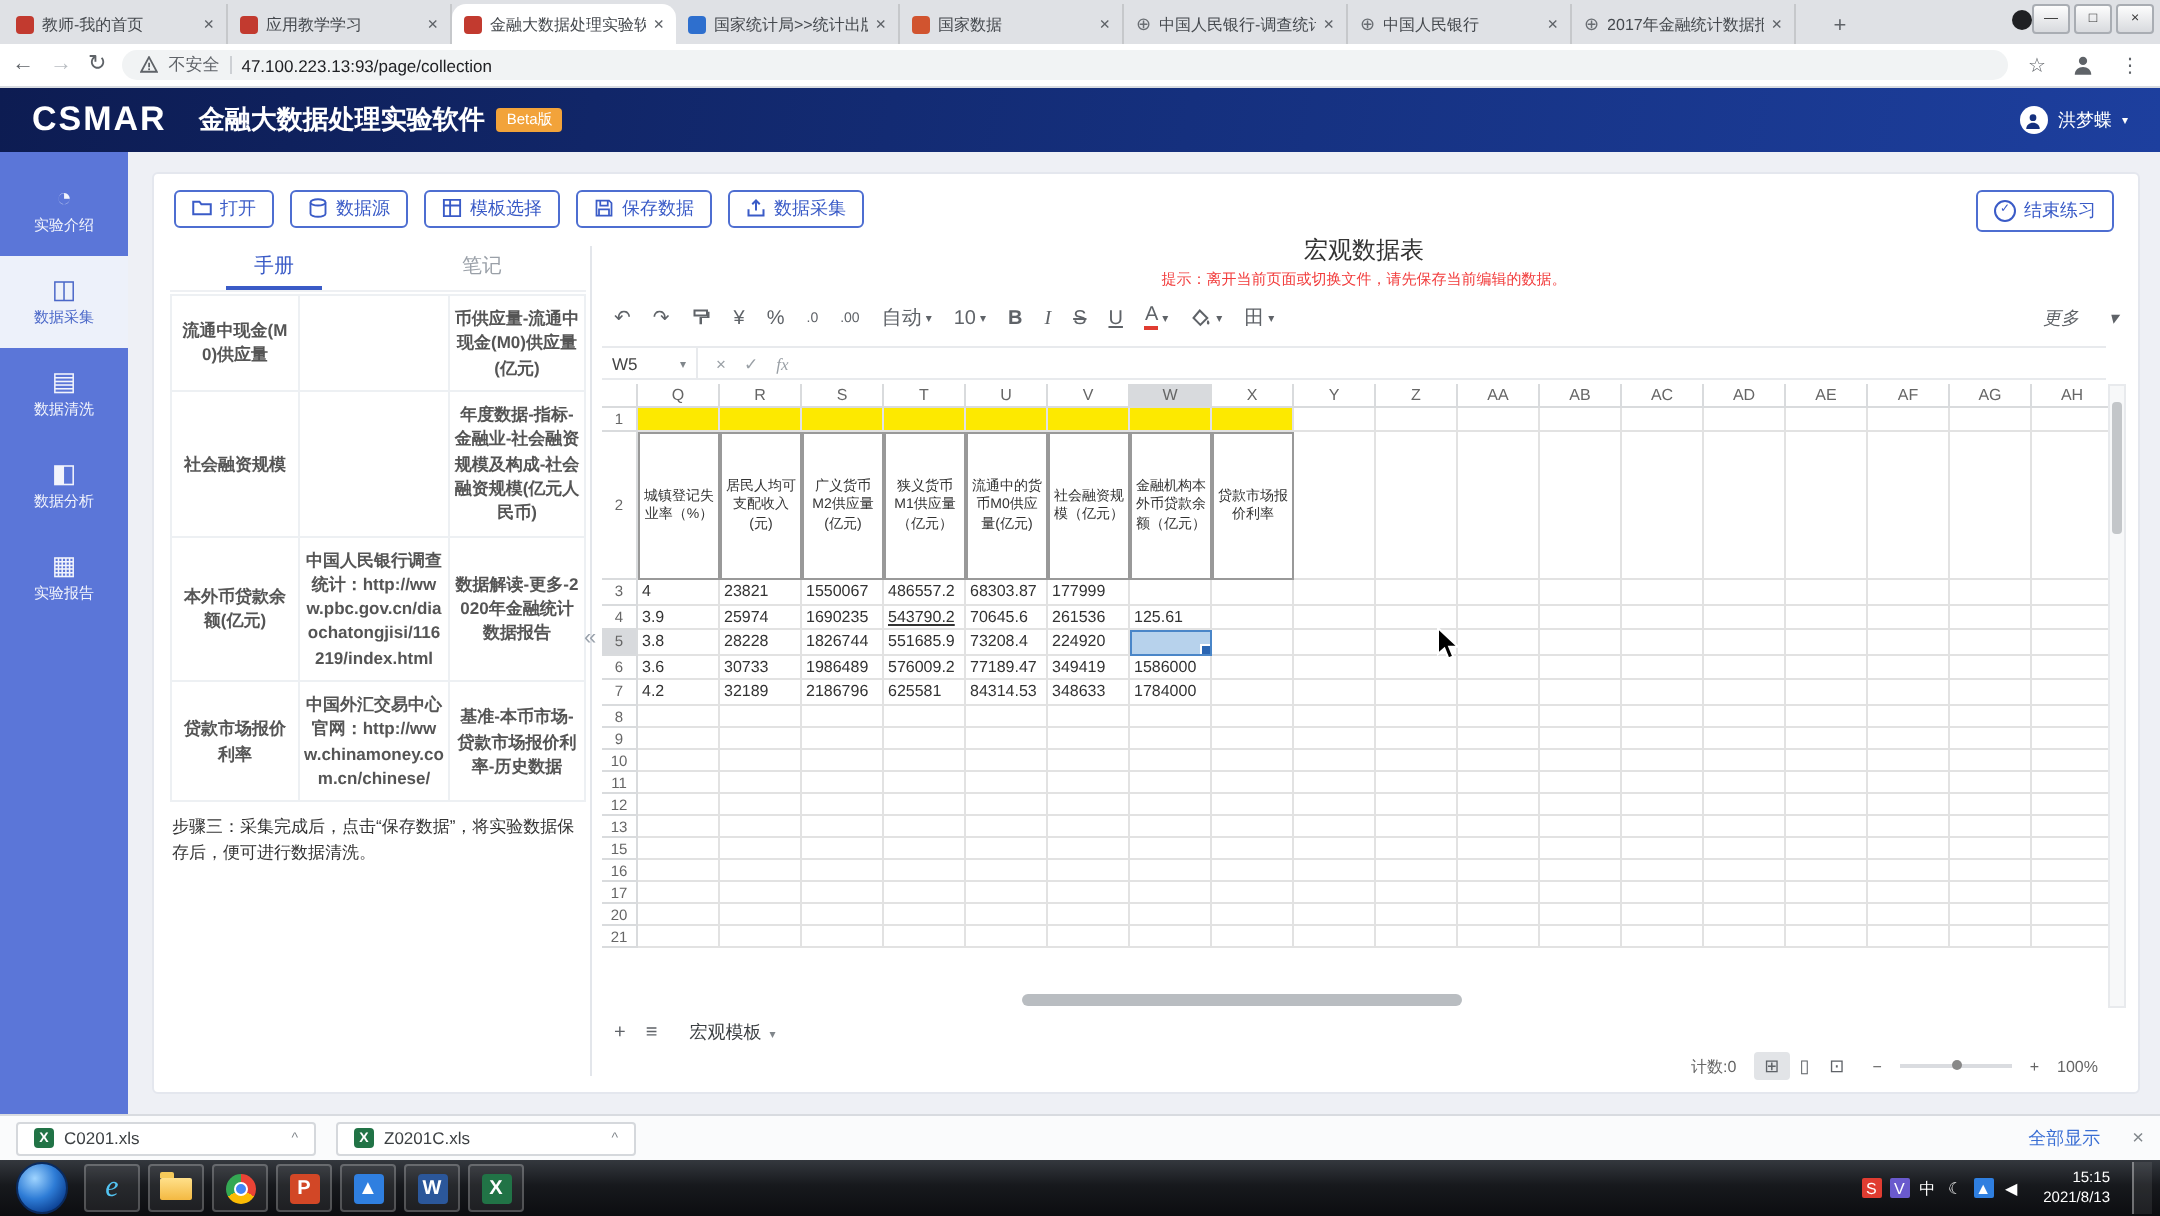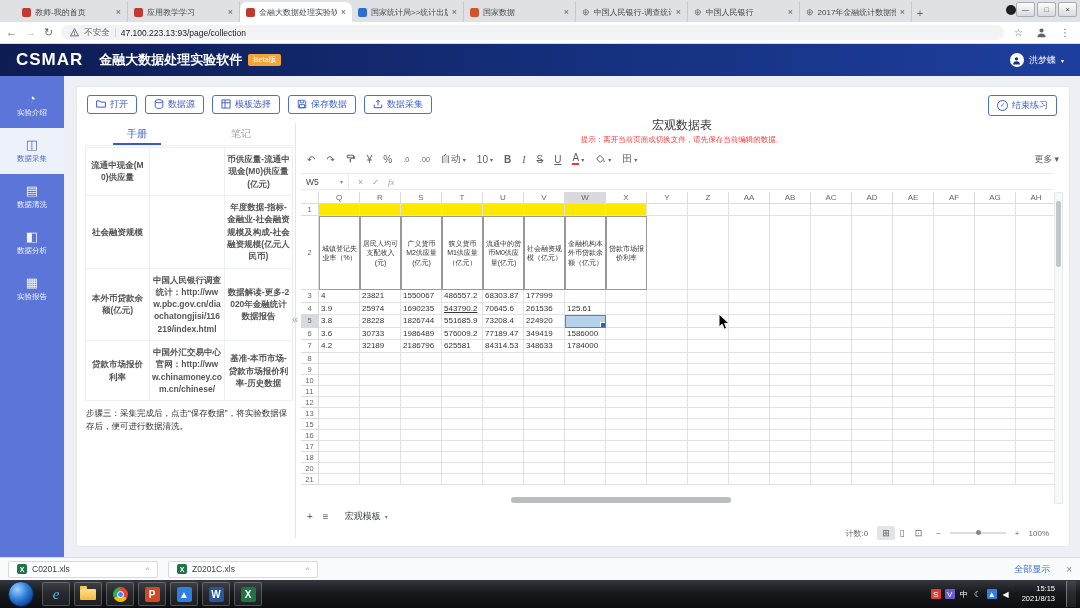--- a/index.html
+++ b/index.html
@@ -1,20 +1,20 @@
 <!DOCTYPE html>
 <html><head>
 <meta charset="utf-8">
 <style>
   html,body{margin:0;padding:0;}
   body{width:1080px;height:608px;position:relative;overflow:hidden;
        font-family:"Liberation Sans",sans-serif;background:#fff;}
   
   .tabstrip{position:absolute;top:0;left:0;right:0;height:22px;background:#dfe1e5;}
-  .tabs{position:absolute;left:16px;bottom:0;display:flex;height:20px;}
+  .tabs{position:absolute;left:2px;bottom:0;display:flex;height:20px;}
   .tab{width:112px;height:20px;display:flex;align-items:center;gap:4px;padding:0 6px;
        font-size:8px;color:#45494e;border-right:1px solid #c6c8cb;box-sizing:border-box;}
   .tab.active{background:#fff;border-radius:7px 7px 0 0;border-right:none;}
   .fav{width:9px;height:9px;border-radius:2px;flex:none;}
   .fav.globe{background:none!important;color:#6a6e73;font-size:9px;line-height:9px;width:auto;}
   .tab-title{flex:1;white-space:nowrap;overflow:hidden;}
   .tab-close{color:#5f6368;font-size:9px;flex:none;}
   .newtab{position:absolute;left:912px;bottom:3px;font-size:11px;color:#5f6368;width:16px;text-align:center;}
   .ext-dot{position:absolute;top:5px;right:64px;width:10px;height:10px;border-radius:50%;background:#1f2023;}
   .win-controls{position:absolute;top:2px;right:3px;display:flex;gap:2px;}
@@ -75,21 +75,21 @@
   .ss-toolbar{position:absolute;top:31px;left:6px;right:4px;height:22px;display:flex;align-items:center;
               gap:11px;color:#5f6368;font-size:10px;}
   .ti{display:inline-flex;align-items:center;gap:2px;}
   .ti .caret{font-size:6px;}
   .ti.small{font-size:7px;}
   .ti.b{font-weight:bold;}
   .ti.i{font-style:italic;font-family:"Liberation Serif",serif;}
   .ti.s{text-decoration:line-through;}
   .ti.u{text-decoration:underline;}
   .ti.a .ltr{border-bottom:2px solid #e03c31;line-height:10px;}
-  .more{margin-left:auto;font-size:9px;display:inline-flex;align-items:center;gap:2px;}
+  .more{margin-left:auto;font-size:9px;display:inline-flex;align-items:center;gap:15px;font-style:italic;}
   .fbar{position:absolute;top:56px;left:0;right:10px;height:17px;border-top:1px solid #e8eaed;
         border-bottom:1px solid #e8eaed;display:flex;align-items:center;font-size:8.5px;color:#444;box-sizing:border-box;}
   .namebox{width:48px;display:flex;justify-content:space-between;align-items:center;padding:0 5px;
            border-right:1px solid #e8eaed;height:100%;box-sizing:border-box;}
   .namebox .caret{font-size:6px;color:#80868b;}
   .fx-ic{color:#9aa0a6;margin-left:9px;font-size:8.5px;}
   .fx-ic.it{font-style:italic;font-family:"Liberation Serif",serif;}
   .grid{position:absolute;top:75px;left:0;width:757px;height:312px;overflow:hidden;background:#fff;}
   .g-row{display:flex;}
   .g-cell{box-sizing:border-box;border-right:1px solid #e2e2e2;border-bottom:1px solid #e2e2e2;
@@ -772,41 +772,20 @@
             <div class="g-cell" style="width: 41px; height: 11px; line-height: 11px;"></div>
             <div class="g-cell" style="width: 41px; height: 11px; line-height: 11px;"></div>
             <div class="g-cell" style="width: 41px; height: 11px; line-height: 11px;"></div>
             <div class="g-cell" style="width: 41px; height: 11px; line-height: 11px;"></div>
             <div class="g-cell" style="width: 41px; height: 11px; line-height: 11px;"></div>
             <div class="g-cell" style="width: 41px; height: 11px; line-height: 11px;"></div>
             <div class="g-cell" style="width: 41px; height: 11px; line-height: 11px;"></div>
             <div class="g-cell" style="width: 41px; height: 11px; line-height: 11px;"></div>
           </div>
           <div class="g-row">
-            <div class="g-cell g-rowhead" style="width: 18px; height: 11px; line-height: 11px;">18</div>
-            <div class="g-cell" style="width: 41px; height: 11px; line-height: 11px;"></div>
-            <div class="g-cell" style="width: 41px; height: 11px; line-height: 11px;"></div>
-            <div class="g-cell" style="width: 41px; height: 11px; line-height: 11px;"></div>
-            <div class="g-cell" style="width: 41px; height: 11px; line-height: 11px;"></div>
-            <div class="g-cell" style="width: 41px; height: 11px; line-height: 11px;"></div>
-            <div class="g-cell" style="width: 41px; height: 11px; line-height: 11px;"></div>
-            <div class="g-cell" style="width: 41px; height: 11px; line-height: 11px;"></div>
-            <div class="g-cell" style="width: 41px; height: 11px; line-height: 11px;"></div>
-            <div class="g-cell" style="width: 41px; height: 11px; line-height: 11px;"></div>
-            <div class="g-cell" style="width: 41px; height: 11px; line-height: 11px;"></div>
-            <div class="g-cell" style="width: 41px; height: 11px; line-height: 11px;"></div>
-            <div class="g-cell" style="width: 41px; height: 11px; line-height: 11px;"></div>
-            <div class="g-cell" style="width: 41px; height: 11px; line-height: 11px;"></div>
-            <div class="g-cell" style="width: 41px; height: 11px; line-height: 11px;"></div>
-            <div class="g-cell" style="width: 41px; height: 11px; line-height: 11px;"></div>
-            <div class="g-cell" style="width: 41px; height: 11px; line-height: 11px;"></div>
-            <div class="g-cell" style="width: 41px; height: 11px; line-height: 11px;"></div>
-            <div class="g-cell" style="width: 41px; height: 11px; line-height: 11px;"></div>
-          </div>
-          <div class="g-row">
             <div class="g-cell g-rowhead" style="width: 18px; height: 11px; line-height: 11px;">20</div>
             <div class="g-cell" style="width: 41px; height: 11px; line-height: 11px;"></div>
             <div class="g-cell" style="width: 41px; height: 11px; line-height: 11px;"></div>
             <div class="g-cell" style="width: 41px; height: 11px; line-height: 11px;"></div>
             <div class="g-cell" style="width: 41px; height: 11px; line-height: 11px;"></div>
             <div class="g-cell" style="width: 41px; height: 11px; line-height: 11px;"></div>
             <div class="g-cell" style="width: 41px; height: 11px; line-height: 11px;"></div>
             <div class="g-cell" style="width: 41px; height: 11px; line-height: 11px;"></div>
             <div class="g-cell" style="width: 41px; height: 11px; line-height: 11px;"></div>
             <div class="g-cell" style="width: 41px; height: 11px; line-height: 11px;"></div>

